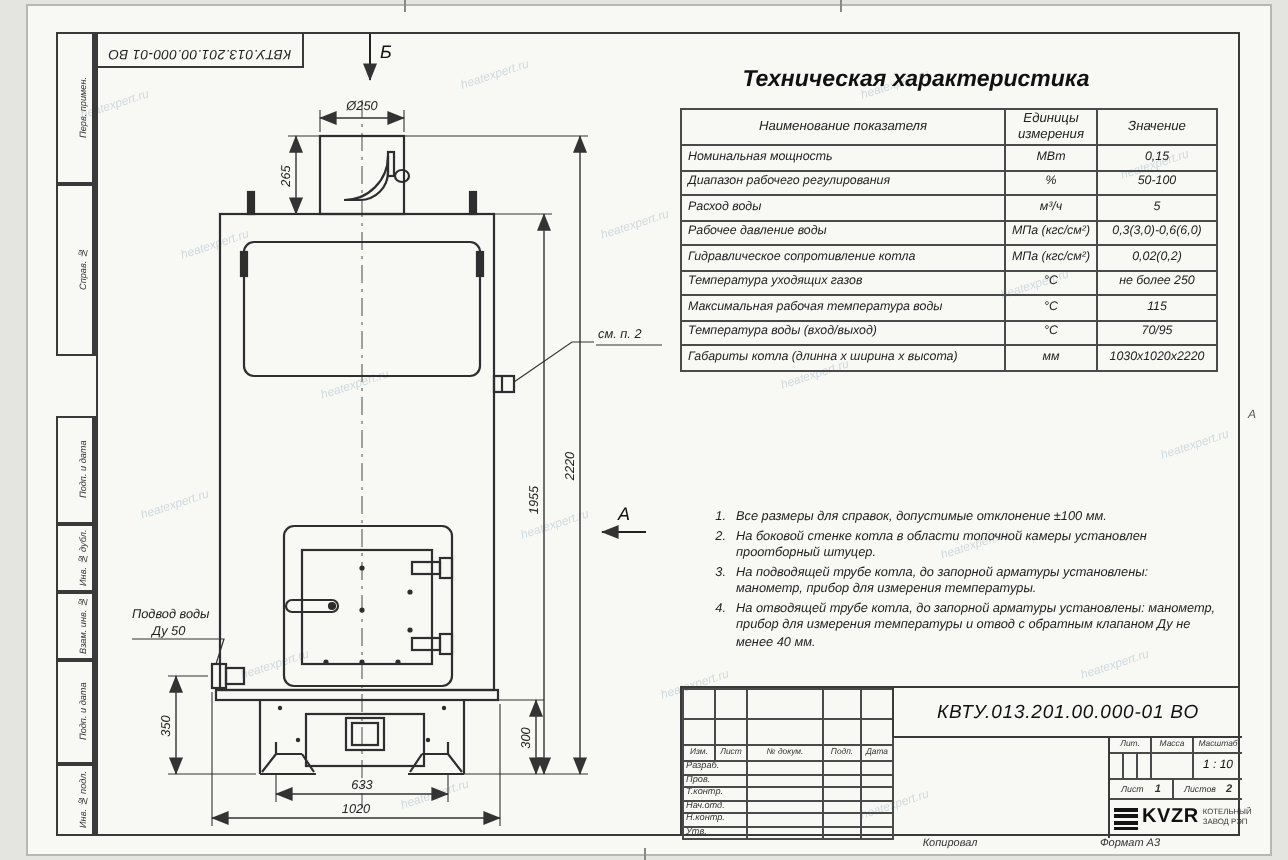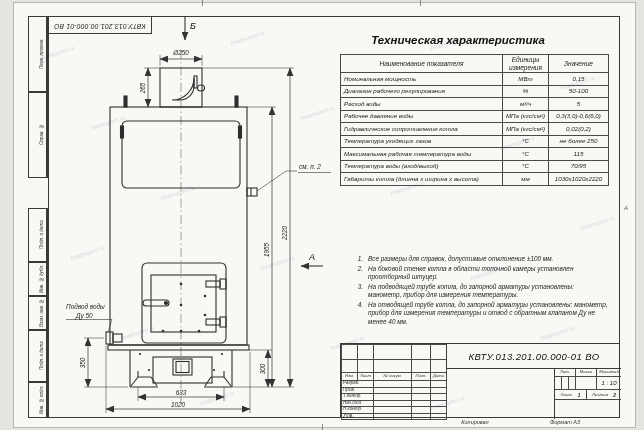--- a/index.html
+++ b/index.html
@@ -406,17 +406,25 @@
     <div class="r-sheet">
       <div class="sh1">
         <span>Лист</span>
         <b>1</b>
       </div>
       <div class="sh2">
         <span>Листов</span>
         <b>2</b>
       </div>
     </div>
+    <div class="r-logo">
+      <span class="logo-mark"></span>
+      <span class="logo-kvzr">KVZR</span>
+      <span class="logo-org">
+        <span style="display:block">КОТЕЛЬНЫЙ</span>
+        <span style="display:block">ЗАВОД РЭП</span>
+      </span>
+    </div>
   </div>
 </div>
 
 <div class="abs copied">Копировал</div>
 <div class="abs format">Формат А3</div>
 
 </body></html>

